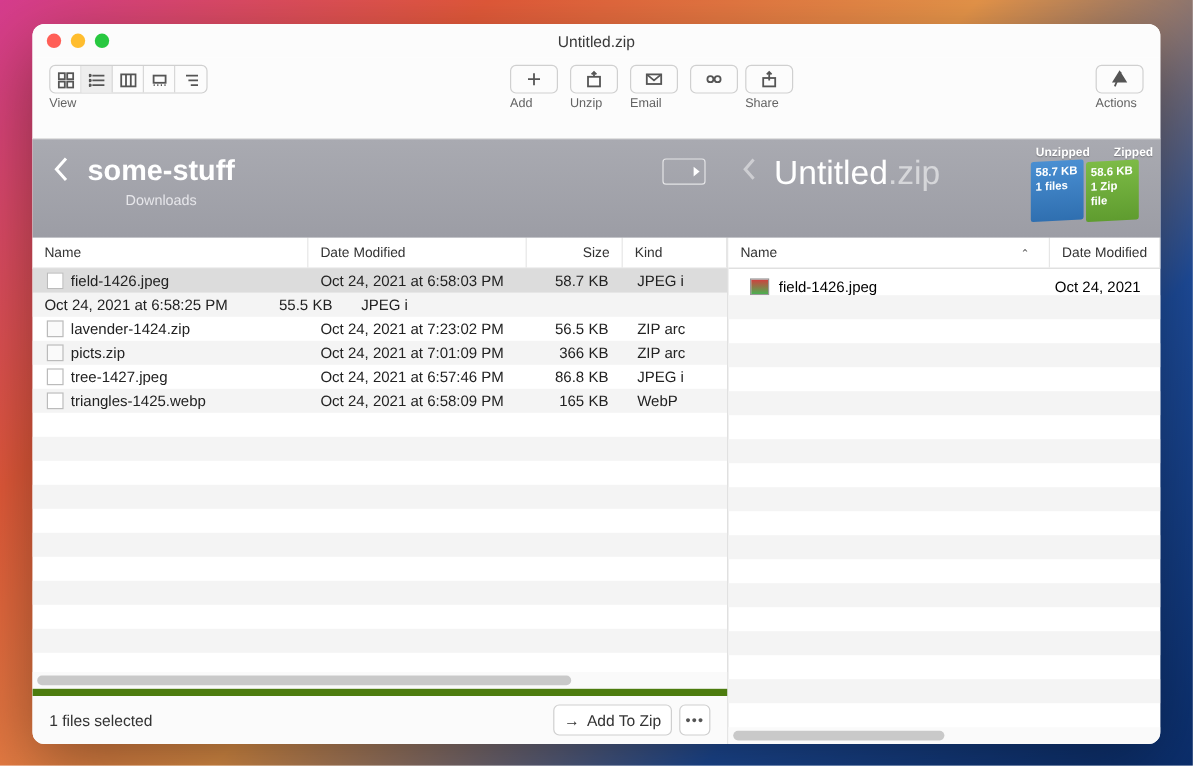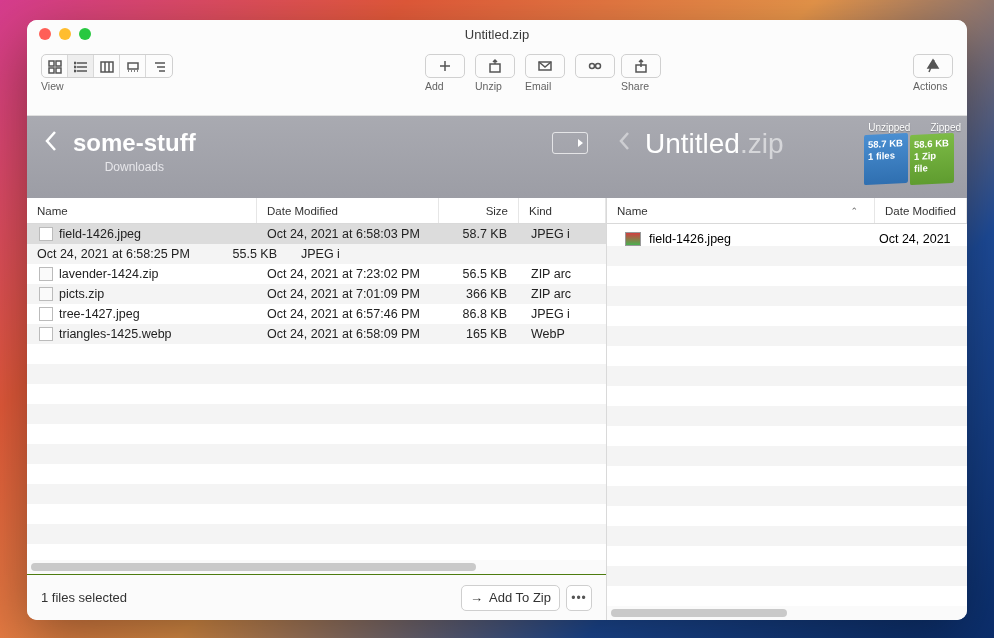--- a/index.html
+++ b/index.html
@@ -33,21 +33,21 @@
 .path-left{flex:0 0 580px;padding:12px 16px;display:flex;align-items:flex-start;gap:10px;}
 .back-chev{width:20px;height:30px;cursor:pointer;}
 .path-title{font-size:24px;font-weight:700;line-height:30px;}
 .path-sub{font-size:12px;color:#e6e6ea;margin-top:2px;text-align:center;}
 .mini-panel{position:absolute; left:525px; top:16px; width:36px;height:22px;border:1px solid rgba(255,255,255,.7);border-radius:3px;display:flex;align-items:center;justify-content:flex-end;padding-right:3px;}
 .path-right{flex:1;padding:12px 10px;position:relative;}
 .right-back{opacity:.45;}
 .zip-title{font-size:28px;font-weight:300;color:#fff;}
 .zip-title .ext{opacity:.55;margin-top:32px;}
 .size-box{position:absolute;right:6px;top:6px;font-size:9px;}
-.size-labels{display:flex;gap:20px;color:#fff;font-weight:400;font-size:10px;text-shadow:0 1px 1px rgba(0,0,0,.3);padding-left:4px;margin-bottom:1px;}
+.size-labels{display:flex;gap:20px;color:#fff;font-weight:700;font-size:10px;text-shadow:0 1px 1px rgba(0,0,0,.3);padding-left:4px;margin-bottom:1px;}
 .boxes{display:flex;gap:2px;}
 .box3d{width:44px;height:50px;border-radius:2px;color:#fff;font-size:9.5px;padding:4px;text-align:left;font-weight:600;line-height:12px;position:relative;transform:skewY(-3deg);}
 .box3d.blue{background:linear-gradient(#4a8fd2,#2f6fb0);}
 .box3d.green{background:linear-gradient(#7dbb46,#5f9c2f);}
 .content{flex:1;display:flex;min-height:0;}
 .left-pane{flex:0 0 580px;display:flex;flex-direction:column;border-right:1px solid #d9d9d9;}
 .col-header{height:26px;display:flex;align-items:center;border-bottom:1px solid #d9d9d9;font-size:11.5px;color:#333;background:#fff;}
 .col-header .ch{padding:0 10px;border-right:1px solid #e6e6e6;height:100%;display:flex;align-items:center;}
 .ch-name-l{width:230px;}.ch-date-l{width:182px;}.ch-size-l{width:80px;justify-content:flex-end;}.ch-kind-l{flex:1;}
 .file-list{flex:1;overflow:hidden;}
@@ -55,21 +55,21 @@
 .row.stripe{background:#f4f4f4;}
 .row.sel{background:#dcdcdc;}
 .row .c-name{width:230px;display:flex;align-items:center;gap:6px;padding-left:12px;}
 .row .c-date{width:182px;padding-left:10px;}
 .row .c-size{width:80px;text-align:right;padding-right:12px;}
 .row .c-kind{flex:1;padding-left:12px;}
 .file-icon{width:14px;height:14px;border:1px solid #bbb;background:#fff;font-size:7px;color:#888;display:flex;align-items:center;justify-content:center;}
 .file-icon.zip{background:#fafafa;}
 .list-scroll{height:14px;background:#fafafa;display:flex;align-items:center;padding:0 4px;}
 .scroll-thumb{height:8px;border-radius:4px;background:#c9c9c9;}
-.bottom-bar{height:46px;border-top:1px solid #4d7c0f;display:flex;align-items:center;padding:0 14px;background:#fbfbfb;}
+.bottom-bar{height:46px;border-top:6px solid #4d7c0f;display:flex;align-items:center;padding:0 14px;background:#fbfbfb;}
 .status-text{font-size:13px;color:#333;}
 .add-zip-btn{margin-left:auto;display:flex;align-items:center;gap:6px;height:26px;border:1px solid #cfcfcf;border-radius:5px;background:#fff;padding:0 8px;font-size:13px;color:#333;}
 .dots-btn{margin-left:6px;width:26px;height:26px;border:1px solid #cfcfcf;border-radius:5px;background:#fff;display:flex;align-items:center;justify-content:center;font-size:12px;letter-spacing:1px;color:#555;}
 .right-pane{flex:1;display:flex;flex-direction:column;}
 .ch-name-r{flex:1;display:flex;align-items:center;justify-content:space-between;}
 .ch-date-r{width:92px;}
 .sort-caret{font-size:9px;color:#666;margin-right:6px;}
 .r-row{height:22px;display:flex;align-items:center;font-size:12.5px;padding-top:8px;}
 .r-name{flex:1;display:flex;align-items:center;gap:8px;padding-left:18px;}
 .r-date{width:92px;padding-left:4px;}

